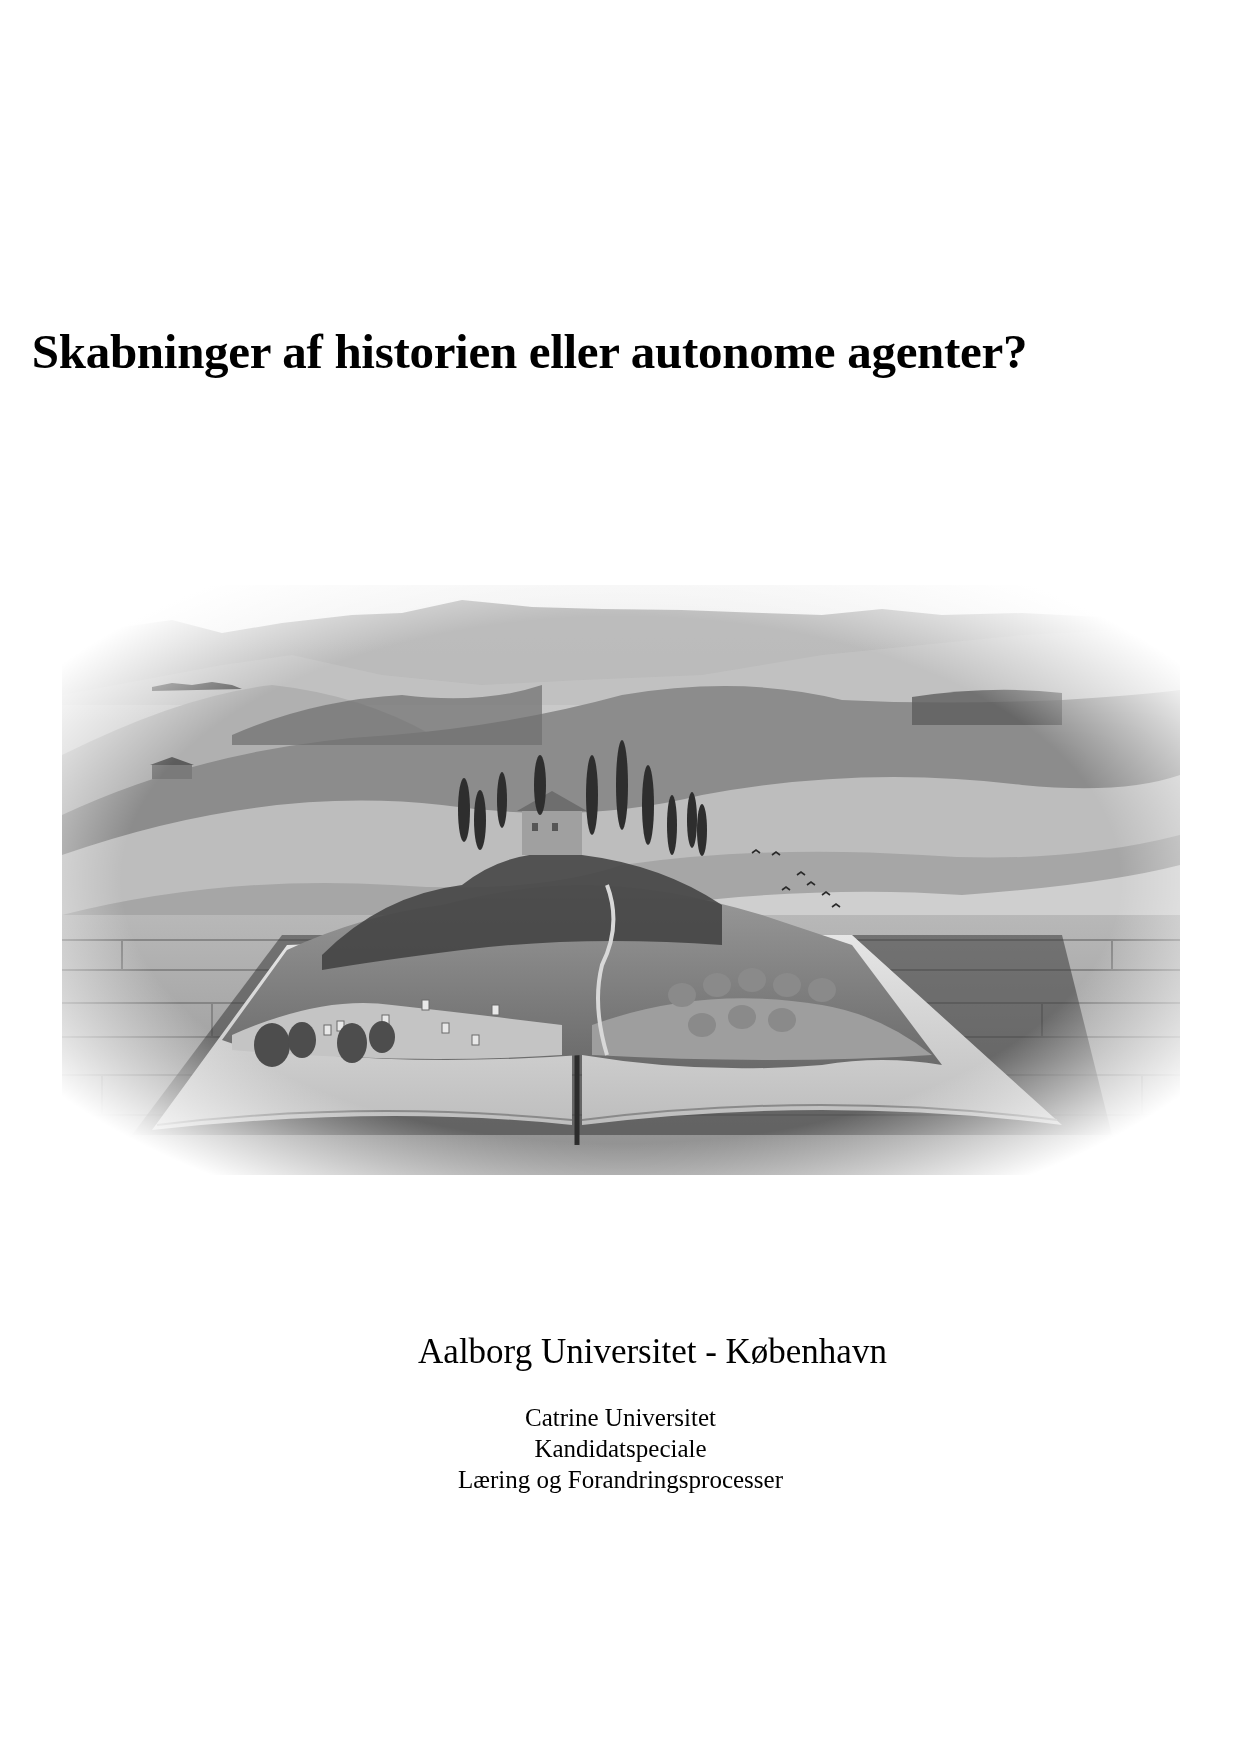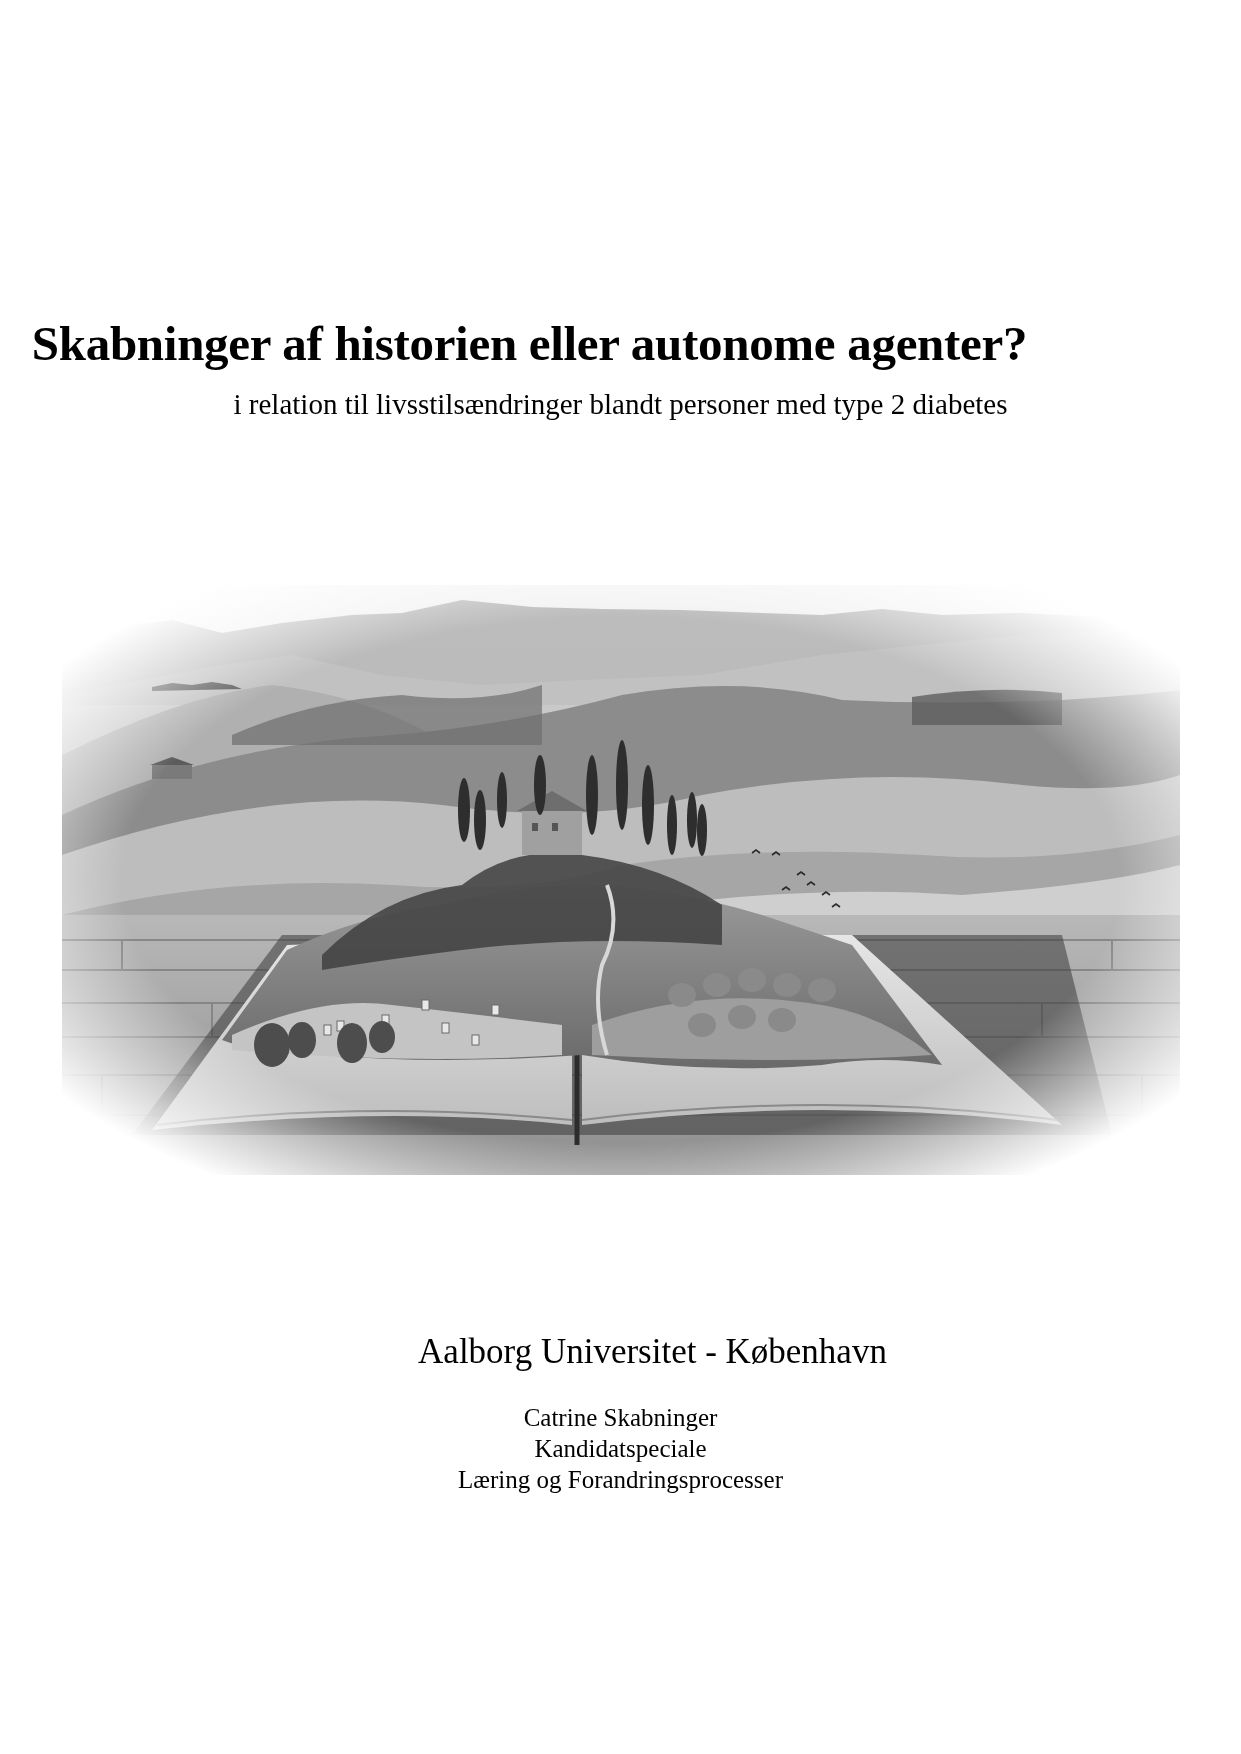--- a/index.html
+++ b/index.html
@@ -1,38 +1,37 @@
 <!DOCTYPE html>
 <html><head>
 <meta charset="utf-8">
 <style>
   html, body { margin: 0; padding: 0; background: #ffffff; }
   body { width: 1241px; height: 1754px; position: relative; overflow: hidden;
          font-family: "Liberation Serif", "DejaVu Serif", serif; color: #000; }
-  .title { position: absolute; left: 0; width: 1059px; top: 314px; text-align: center;
+  .title { position: absolute; left: 0; width: 1059px; top: 322px; text-align: center;
            font-weight: bold; font-size: 49px; letter-spacing: -0.3px; line-height: 60px; }
   .subtitle { position: absolute; left: 0; width: 1241px; top: 388px; text-align: center;
               font-size: 29px; line-height: 33px; }
   .subtitle div { white-space: nowrap; }
   .cover { position: absolute; left: 62px; top: 585px; width: 1118px; height: 590px; }
   .university { position: absolute; left: 0; width: 1241px; top: 1331px; text-align: center;
                 font-size: 35px; line-height: 42px; margin-left: 32px; }
   .meta { position: absolute; left: 0; width: 1241px; top: 1402px; text-align: center;
           font-size: 25px; line-height: 31px; }
   .meta div { white-space: nowrap; }
 </style>
 </head>
 <body>
 
 <div>
 
   <h1 class="title" style="margin:0;">Skabninger af historien eller autonome agenter?</h1>
 
   <div class="subtitle">
-    <div>i relation til livsstilsændringer blandt personer med type 2 diabetes</div>
   </div>
 
   <div class="cover" role="img" aria-label="Grayscale illustration of an open book on wooden planks with a Tuscan landscape (rolling hills, cypress trees, farmhouse, hay bales, birds) rising out of its pages">
     <svg width="1118" height="590" viewBox="0 0 1118 590" xmlns="http://www.w3.org/2000/svg">
       <defs>
         <radialGradient id="vign" cx="50%" cy="50%" r="62%">
           <stop offset="72%" stop-color="#fff" stop-opacity="0"></stop>
           <stop offset="100%" stop-color="#fff" stop-opacity="1"></stop>
         </radialGradient>
         <linearGradient id="sky" x1="0" y1="0" x2="0" y2="1">
@@ -162,18 +161,18 @@
         <path d="M720 305 l4 -3 l4 3"></path>
       </g>
 
       <rect x="0" y="0" width="1118" height="590" fill="url(#vign)"></rect>
     </svg>
   </div>
 
   <div class="university">Aalborg Universitet - København</div>
 
   <div class="meta">
-    <div>Catrine Skabninger</div>
+    <div>Catrine Universitet</div>
     <div>Kandidatspeciale</div>
     <div>Læring og Forandringsprocesser</div>
   </div>
 
 </div>
 
 </body></html>

